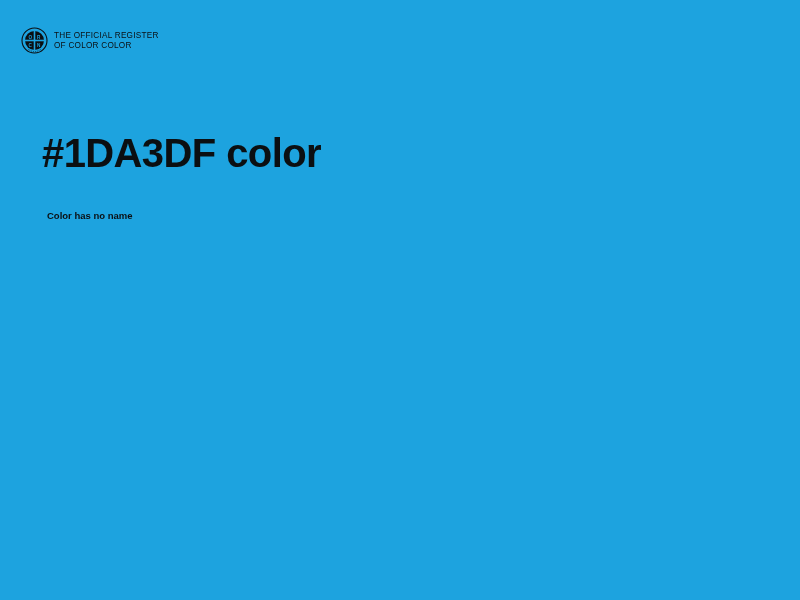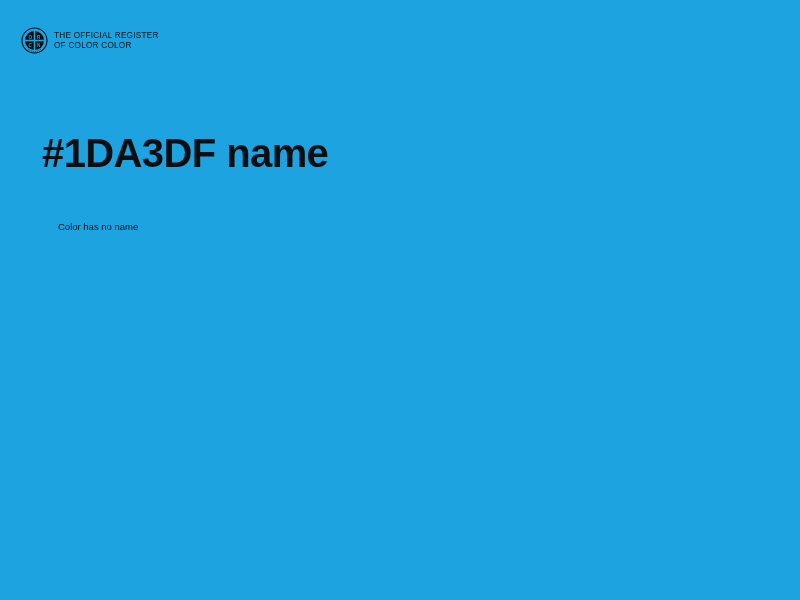--- a/index.html
+++ b/index.html
@@ -70,23 +70,23 @@
     letter-spacing: -0.6px;
     color: #0b0f12;
     margin: 0;
     line-height: 58px;
     white-space: nowrap;
   }
 
   .color-subtitle {
     font-family: "Liberation Sans", sans-serif;
     font-size: 9.5px;
-    font-weight: 400;
+    font-weight: 700;
     color: #0b0f12;
-    margin: 16px;
+    margin: 5px;
     padding-top: 23px;
     white-space: nowrap;
   }
 </style>
 </head>
 <body>
 
 <div class="page">
 
   <div class="brand">
@@ -111,17 +111,17 @@
     </span>
 
     <span class="wordmark">
       <span class="wordmark-line">THE OFFICIAL REGISTER</span>
       <span class="wordmark-line">OF COLOR COLOR</span>
     </span>
 
   </div>
 
   <div class="content">
-    <h1 class="color-title">#1DA3DF name</h1>
+    <h1 class="color-title">#1DA3DF color</h1>
     <p class="color-subtitle">Color has no name</p>
   </div>
 
 </div>
 
 </body></html>

